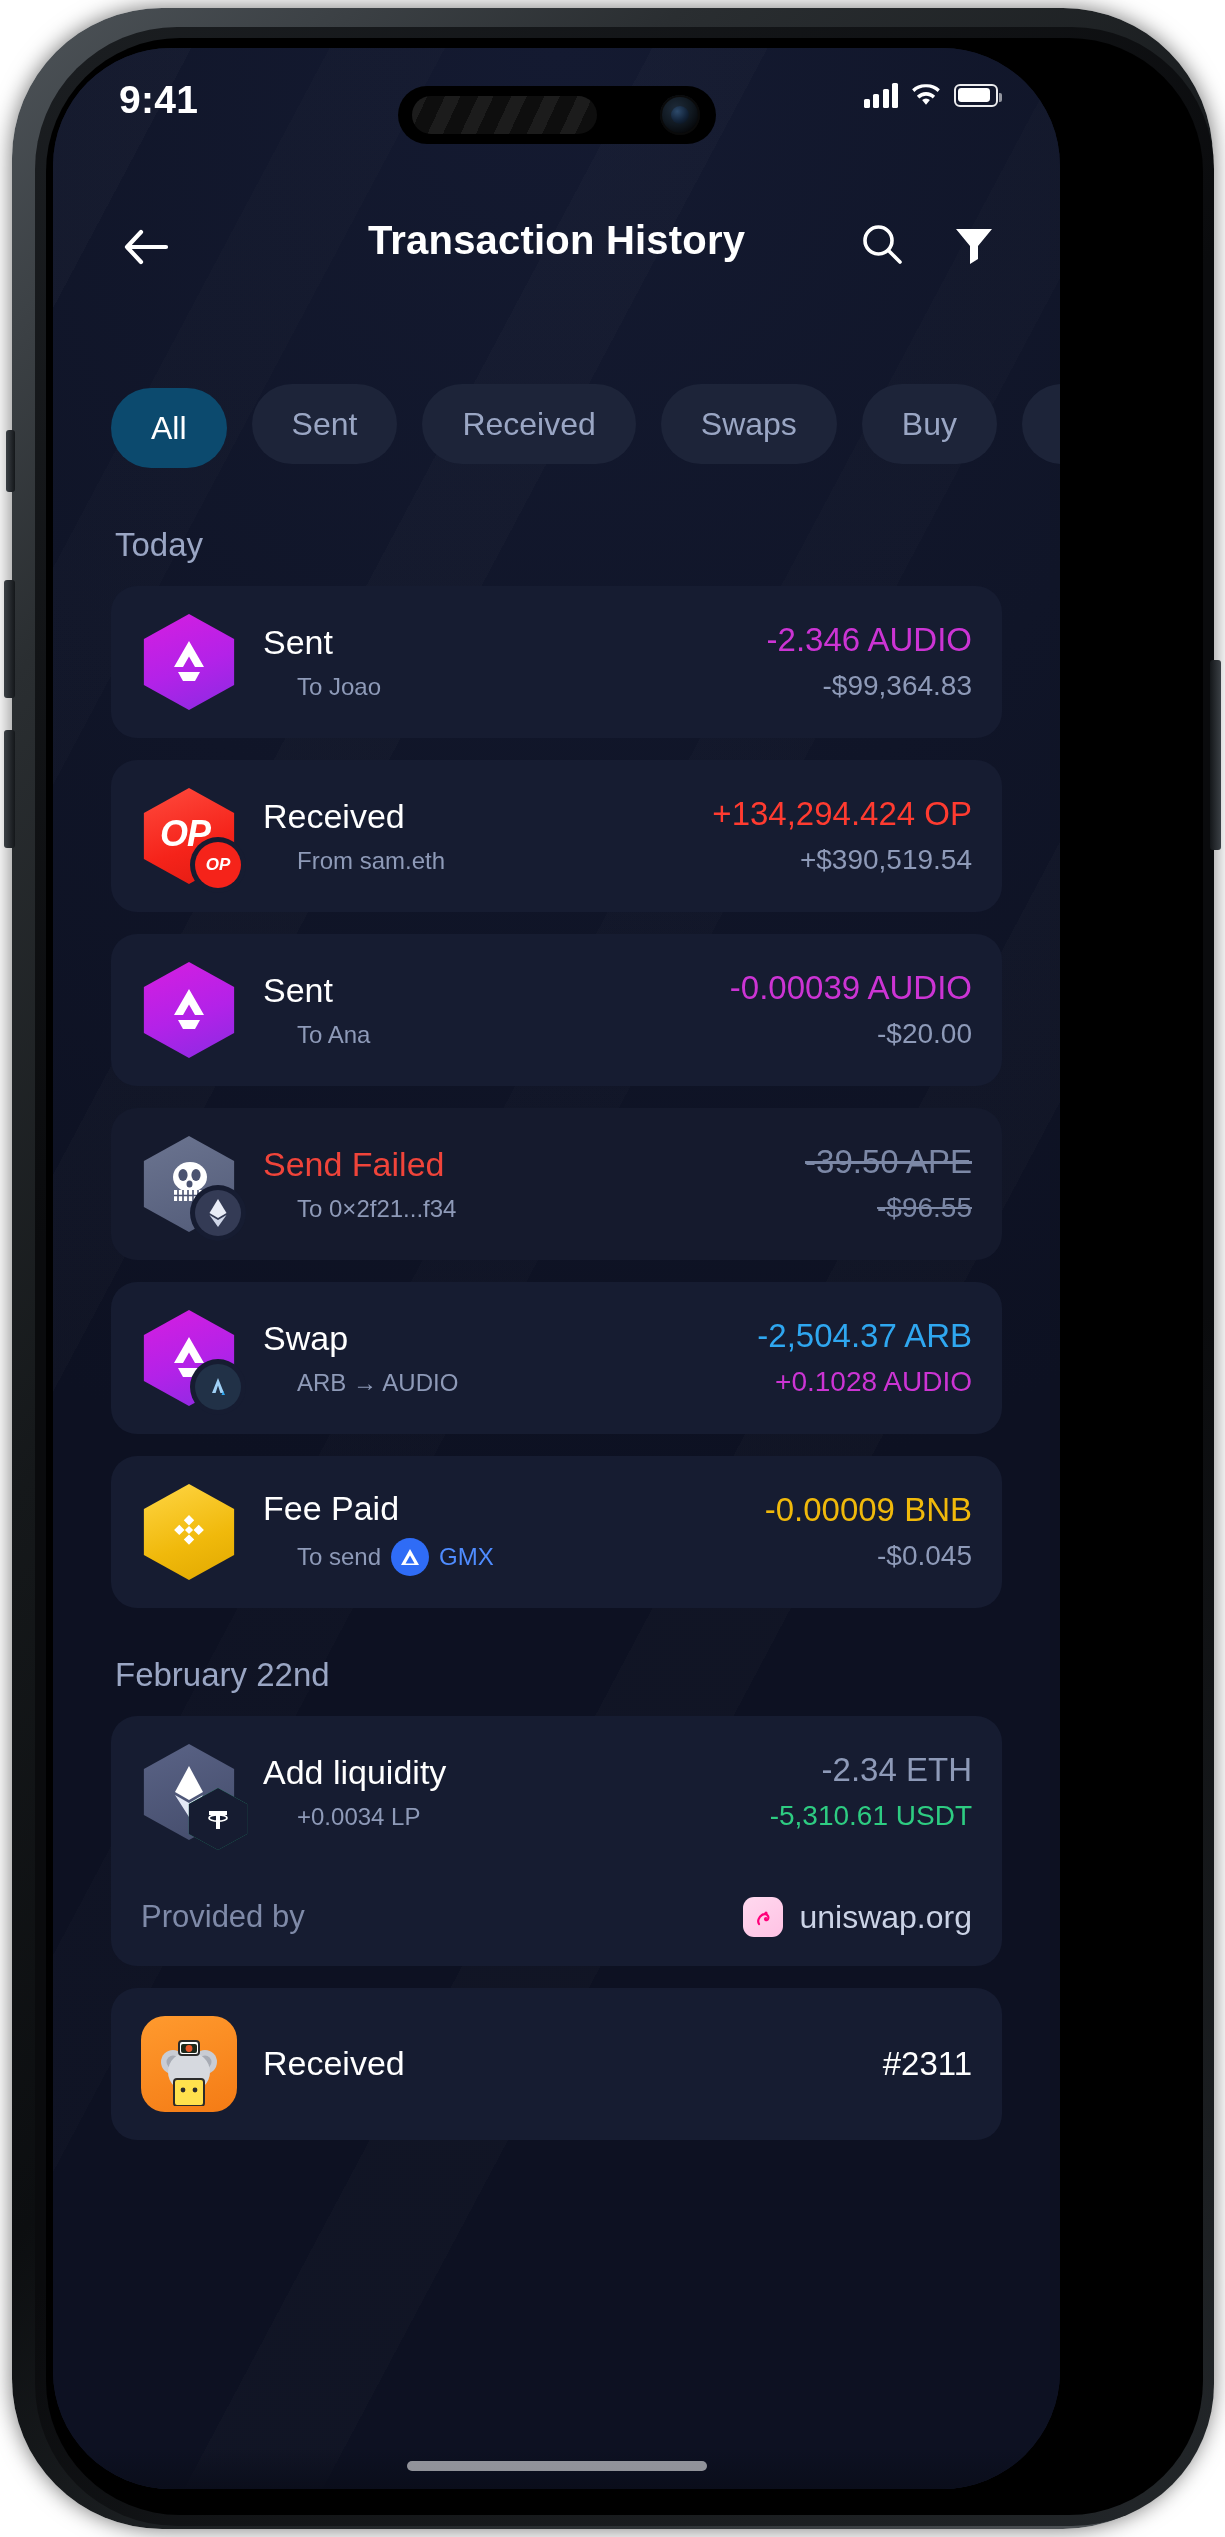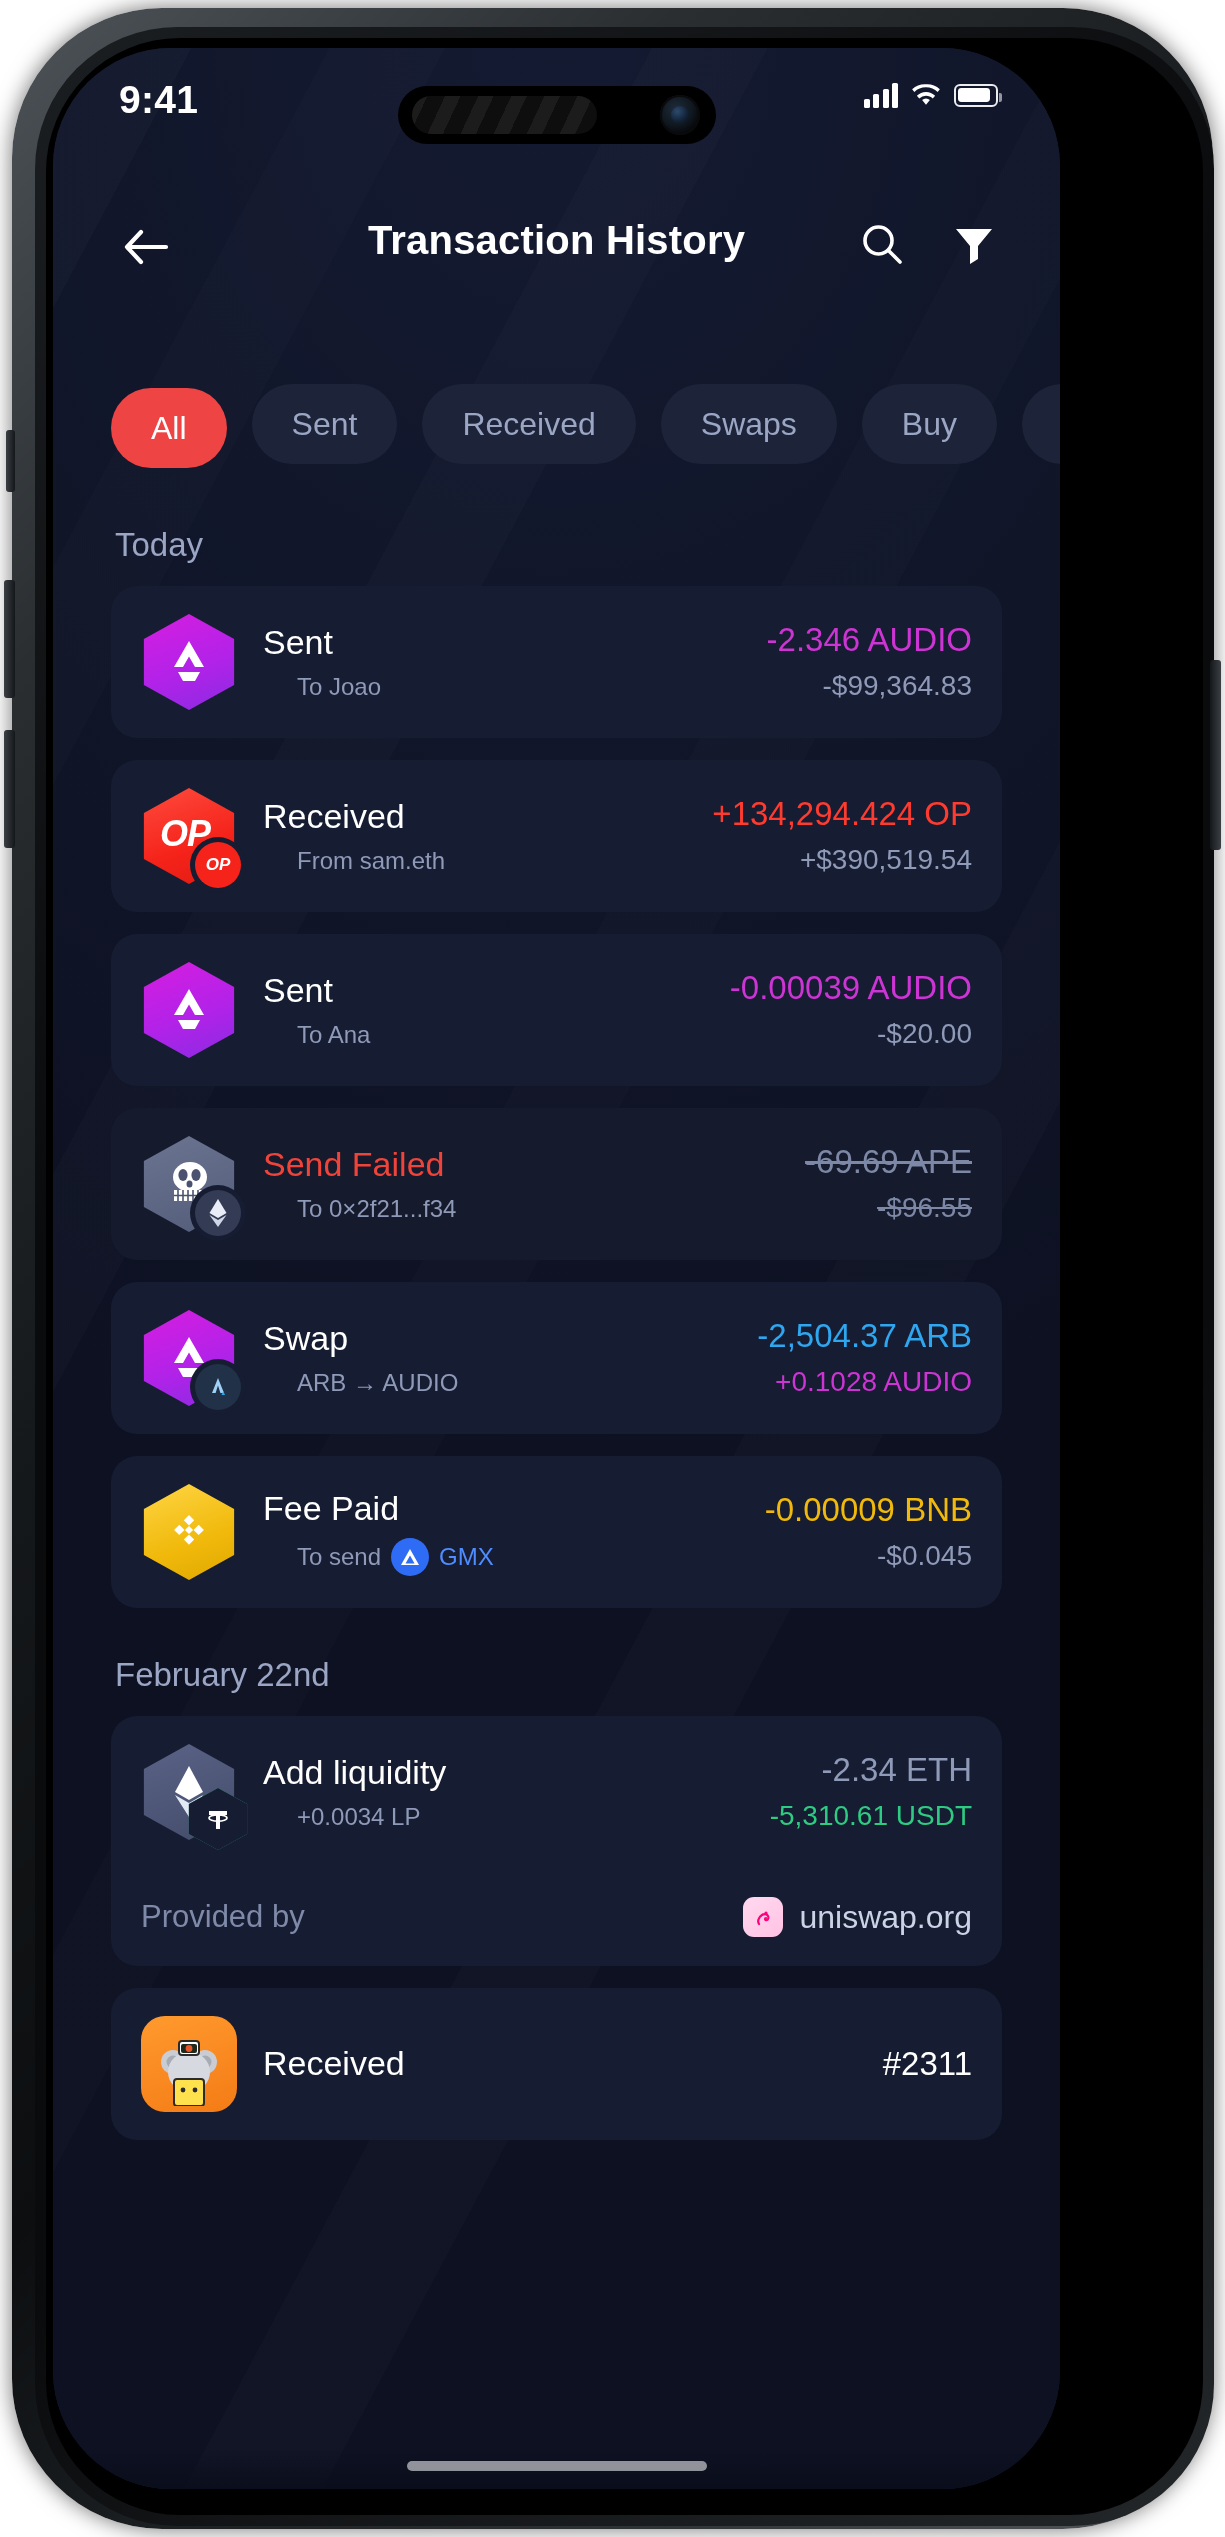--- a/index.html
+++ b/index.html
@@ -138,21 +138,21 @@
     position:absolute; left:0; top:322px; width:100%; height:108px; z-index:15;
     display:flex; align-items:center; gap:25px;
     padding-left:58px; overflow:hidden;
   }
   .chip {
     flex:0 0 auto; height:80px; border-radius:40px;
     display:flex; align-items:center; justify-content:center;
     padding:0 40px; font-size:32px; font-weight:400;
     background:#1d2439; color:#9aa6c4; white-space:nowrap;
   }
-  .chip.active { background:#ef4444; color:#fff; font-weight:500;margin-top:8px; }
+  .chip.active { background:#0c4a6e; color:#fff; font-weight:500;margin-top:8px; }
 
   
   .list {
     position:absolute; left:0; top:430px; width:100%; bottom:0; z-index:10;
     padding:0 58px;
   }
   .section-title {
     color:#9aa6c4; font-size:33px; font-weight:400;
     margin:48px 0 22px 4px;
   }
@@ -378,21 +378,21 @@
               <path d="M10 0L1.5 14 10 19l8.5-5z" fill="#e9edf7"></path>
               <path d="M10 21L1.5 16 10 28l8.5-12z" fill="#cfd6e8"></path>
             </svg>
           </div>
         </div>
         <div class="txt">
           <div class="t-title err">Send Failed</div>
           <div class="t-sub">To 0×2f21...f34</div>
         </div>
         <div class="amts">
-          <div class="a-main struck">-69.69 APE</div>
+          <div class="a-main struck">-39.50 APE</div>
           <div class="a-sub struck">-$96.55</div>
         </div>
       </div>
 
       <div class="card">
         <div class="ico-wrap">
           <div class="hexi" style="background:linear-gradient(160deg,#d61ee0 0%,#b322e8 55%,#8a2be2 100%)">
             <svg width="50" height="46" viewBox="0 0 50 46">
               <path d="M25 2L40 28H31L25 17.5 19 28h-9z" fill="#fff"></path>
               <path d="M14 33h22l-5 9H19z" fill="#fff"></path>

